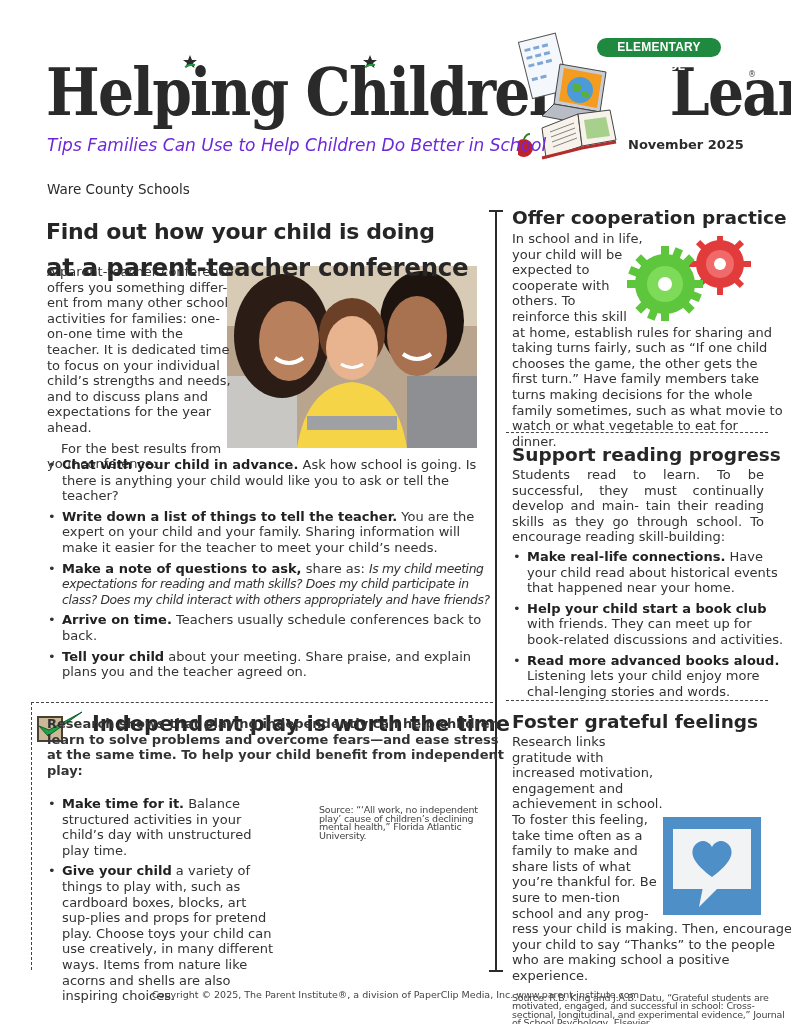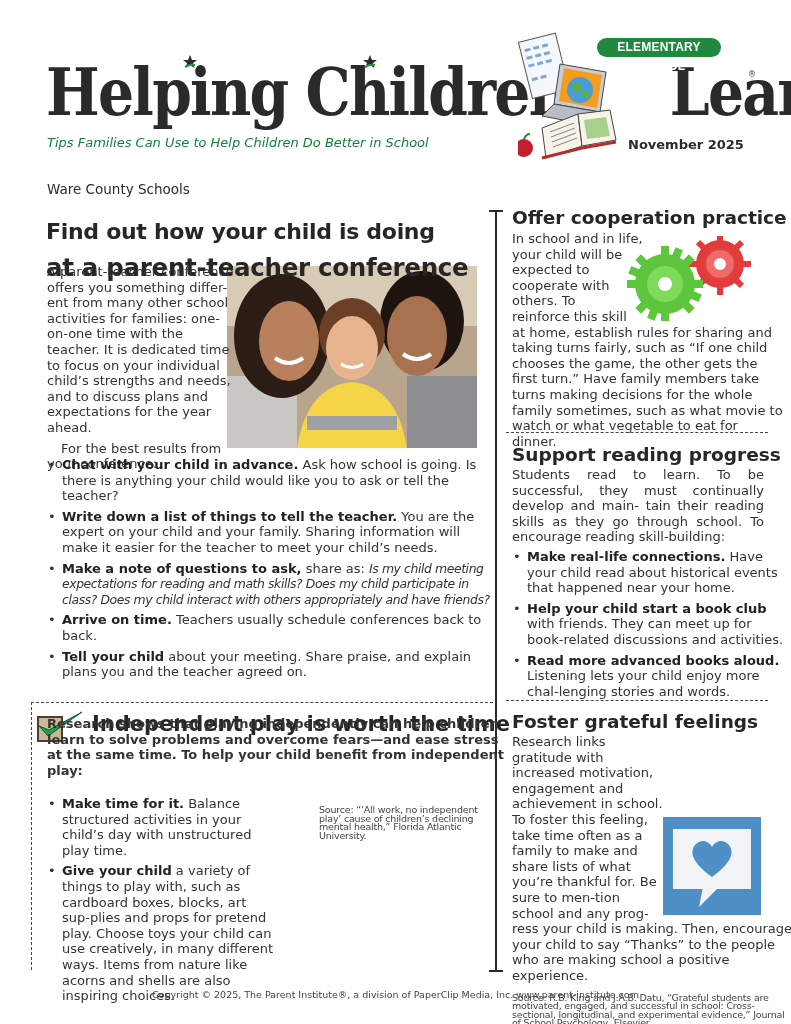--- a/index.html
+++ b/index.html
@@ -15,21 +15,21 @@
   }
   .masthead-title .gap { display: inline-block; width: 118px; }
   .reg { position: absolute; left: 748px; top: 70px; font-size: 8px; color: #444; }
   .badge {
     left: 597px; top: 38px; width: 124px; height: 19px; border-radius: 10px;
     background: #1f8a3f; color: #fff; font-family: "Liberation Sans", sans-serif;
     font-weight: bold; font-size: 12px; line-height: 19px; text-align: center; letter-spacing: 0.2px;
   }
   .tagline {
     left: 47px; top: 135px; font-family: "DejaVu Sans", sans-serif; font-style: italic;
-    font-size: 13px; color: #15803d; white-space: nowrap;
+    font-size: 17px; color: #6d28d9; white-space: nowrap;
   }
   .issue-date {
     left: 628px; top: 137px; font-family: "DejaVu Sans", sans-serif; font-weight: bold;
     font-size: 13px; color: #2b2b2b;
   }
   .district { left: 47px; top: 181px; font-size: 13.5px; color: #2b2b2b; }
 
   .clipart { left: 518px; top: 30px; width: 112px; height: 130px; }
 
   

